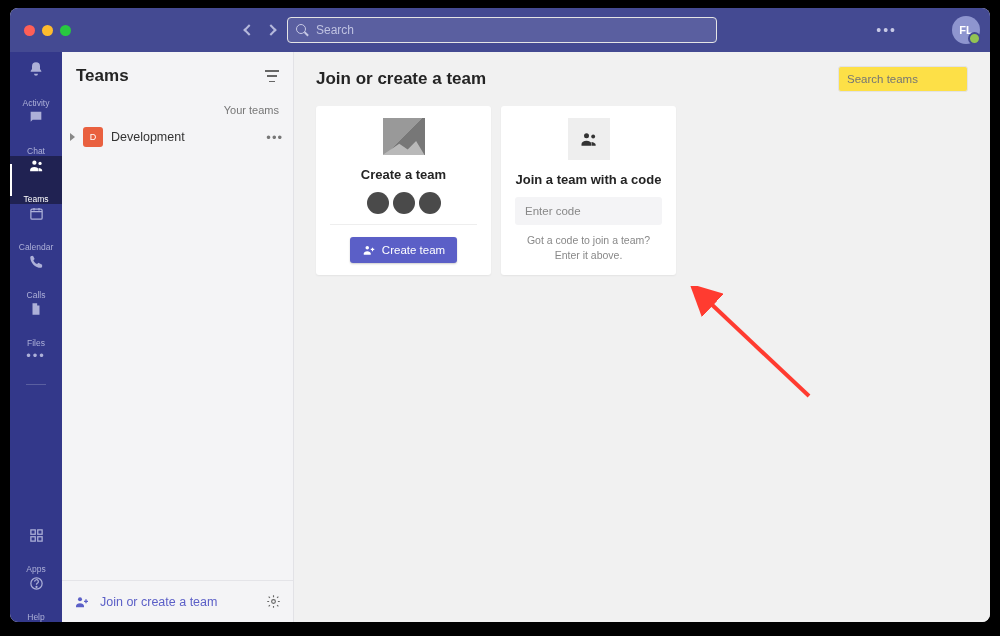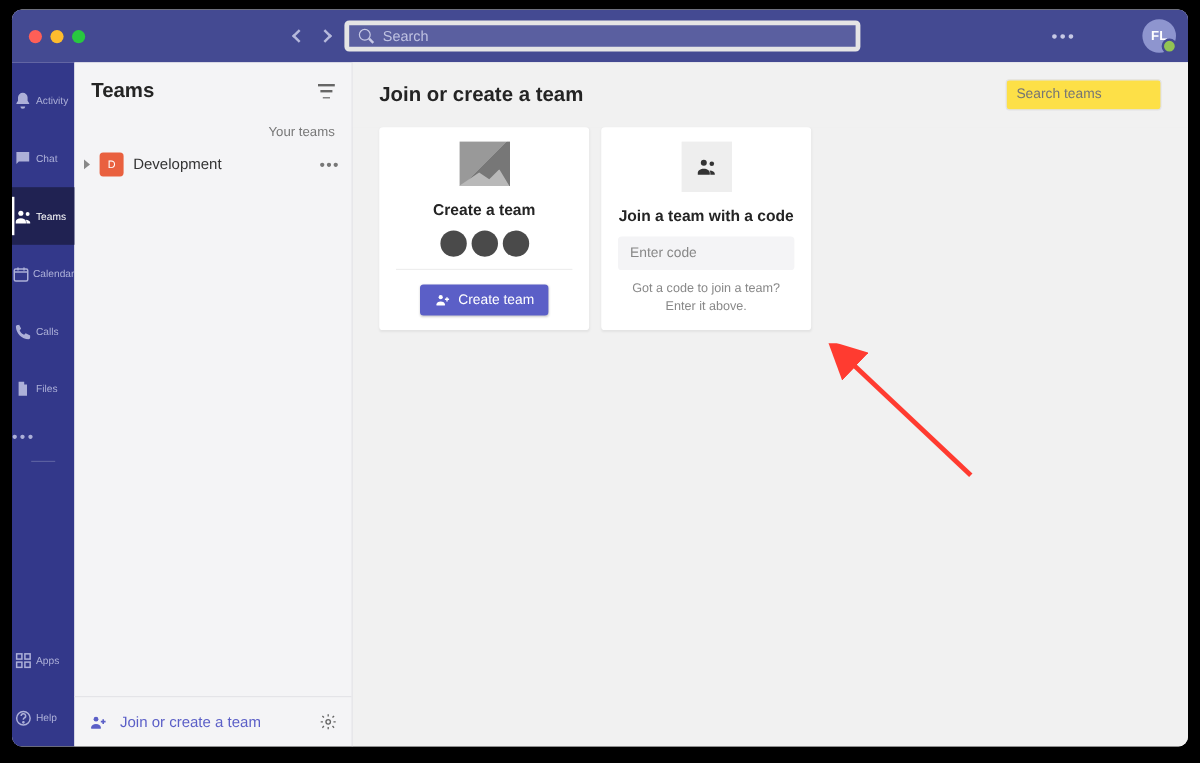--- a/index.html
+++ b/index.html
@@ -18,41 +18,41 @@
     padding: 0 10px; flex-shrink: 0;
   }
   .traffic { display: flex; gap: 7px; margin-left: 4px; margin-right: 174px; }
   .dot { width: 11px; height: 11px; border-radius: 50%; }
   .dot.red { background: #ff5f57; } .dot.yellow { background: #febc2e; } .dot.green { background: #28c840; }
   .navbtns { display: flex; gap: 14px; margin-right: 12px; }
   .chev { width: 8px; height: 8px; border: 2px solid #b6b9dc; border-right: none; border-top: none; }
   .chev.left { transform: rotate(45deg); }
   .chev.right { transform: rotate(-135deg); }
   .searchbox {
-    flex: 0 0 430px; height: 26px; background: #5a5fa0; border: 4px solid #e5e5e5;
+    flex: 0 0 430px; height: 26px; background: #5a5fa0; border: 1px solid #e5e5e5;
     border-radius: 4px; display: flex; align-items: center; padding: 0 8px; gap: 8px;
   }
   .searchbox input {
     flex: 1; background: transparent; border: none; outline: none; color: #d7d8ec;
     font-size: 12px;
   }
   .searchbox input::placeholder { color: #bfc2e1; }
   .mag { width: 12px; height: 12px; position: relative; }
   .mag::before { content:''; position:absolute; width:8px; height:8px; border:1.5px solid #c7c9e5; border-radius:50%; }
   .mag::after { content:''; position:absolute; width:5px; height:1.5px; background:#c7c9e5; transform: rotate(45deg); left:8px; top:9px; }
   .title-spacer { flex: 1; }
   .more-dots { color: #c7c9e5; letter-spacing: 2px; font-size: 14px; margin-right: 12px; cursor: pointer; }
   .avatar { width: 28px; height: 28px; border-radius: 50%; background: #8e95cf; color:#fff; font-size:11px; display:flex; align-items:center; justify-content:center; font-weight:600; position:relative;margin-left:43px; }
   .avatar::after { content:''; position:absolute; right:-1px; bottom:-1px; width:9px; height:9px; border-radius:50%; background:#92c353; border:2px solid #444a92; }
 
   .body { flex: 1; display: flex; min-height: 0; }
 
   
   .rail { width: 52px; background: #33388a; display:flex; flex-direction:column; align-items:center; padding-top:8px; color:#bfc2e1; }
-  .rail-item { width:52px; height:48px; display:flex; align-items:center; justify-content:flex-start; gap:2px; cursor:pointer; font-size:8.5px; color:#adb0d8; }
+  .rail-item { width:52px; height:48px; display:flex; flex-direction:column; align-items:center; justify-content:space-between; gap:2px; cursor:pointer; font-size:8.5px; color:#adb0d8; }
   .rail-item.active { background: #202252; color:#fff; position:relative; }
   .rail-item.active::before { content:''; position:absolute; left:0; top:8px; bottom:8px; width:2px; background:#fff; }
   .rail-ico { width:18px; height:18px; display:flex; align-items:center; justify-content:center; }
   .rail-sep { width:20px; height:1px; background:#5a5fa0; margin:6px 0; }
   .rail-spacer { flex:1; }
 
   
   .panel { width:232px; background:#f4f4f6; border-right:1px solid #e2e2e6; display:flex; flex-direction:column; }
   .panel-head { display:flex; align-items:center; justify-content:space-between; padding:14px 14px 10px 14px; }
   .panel-head h2 { font-size:17px; font-weight:700; color:#242424; }

